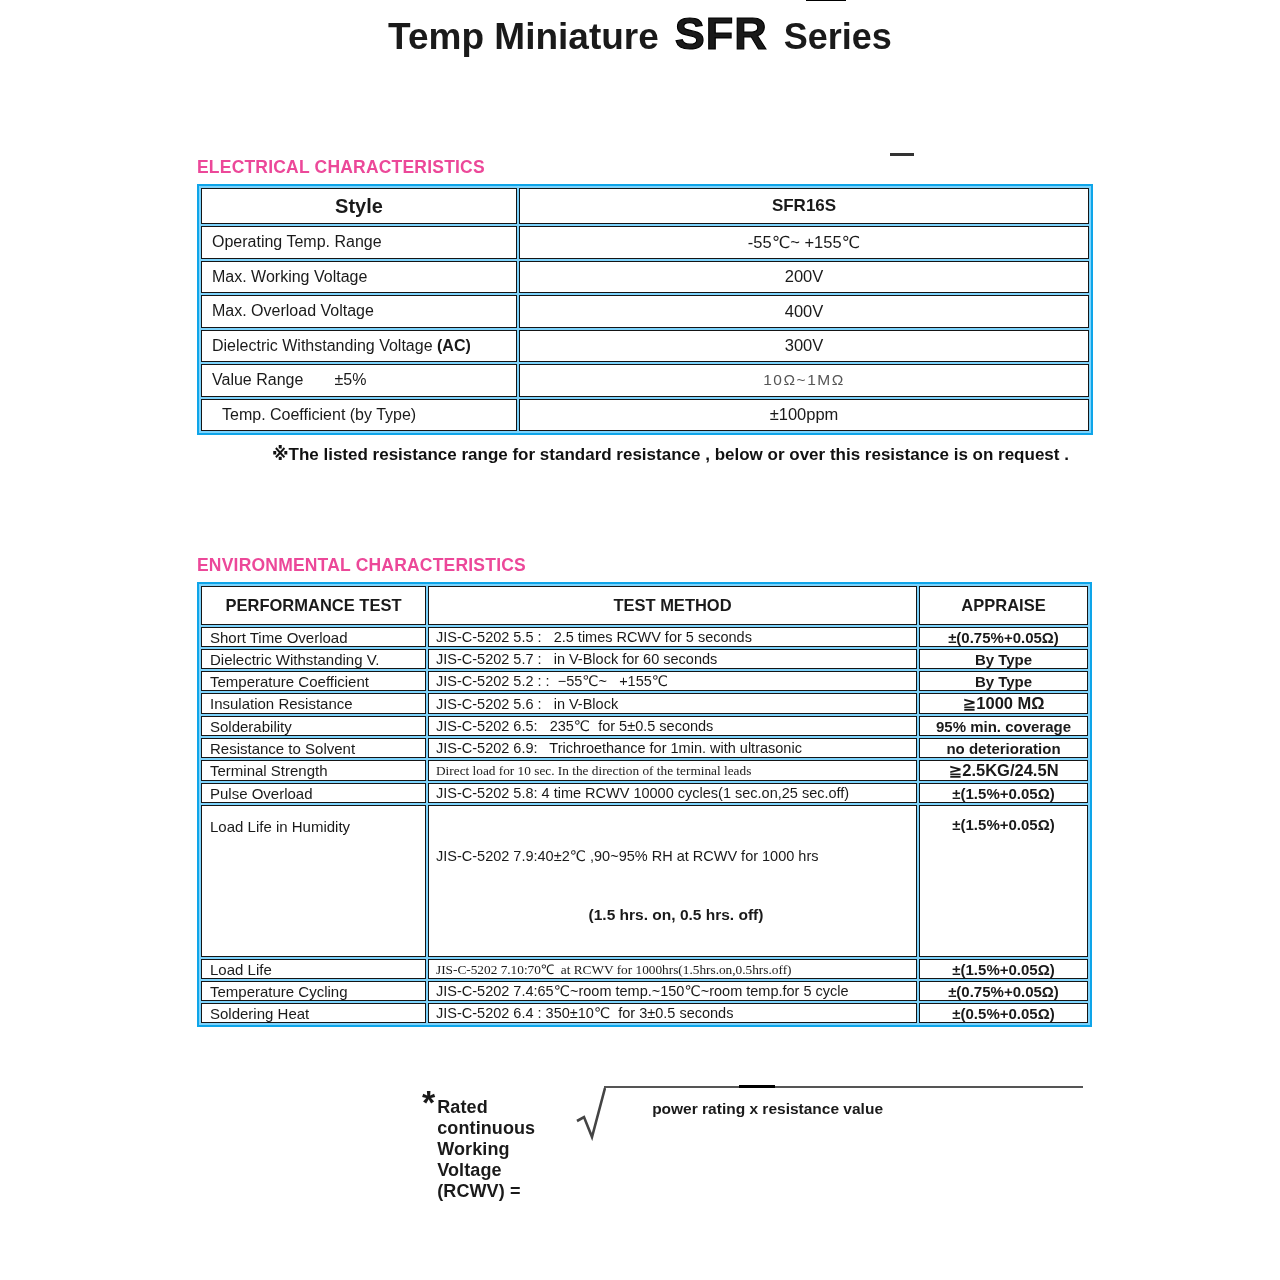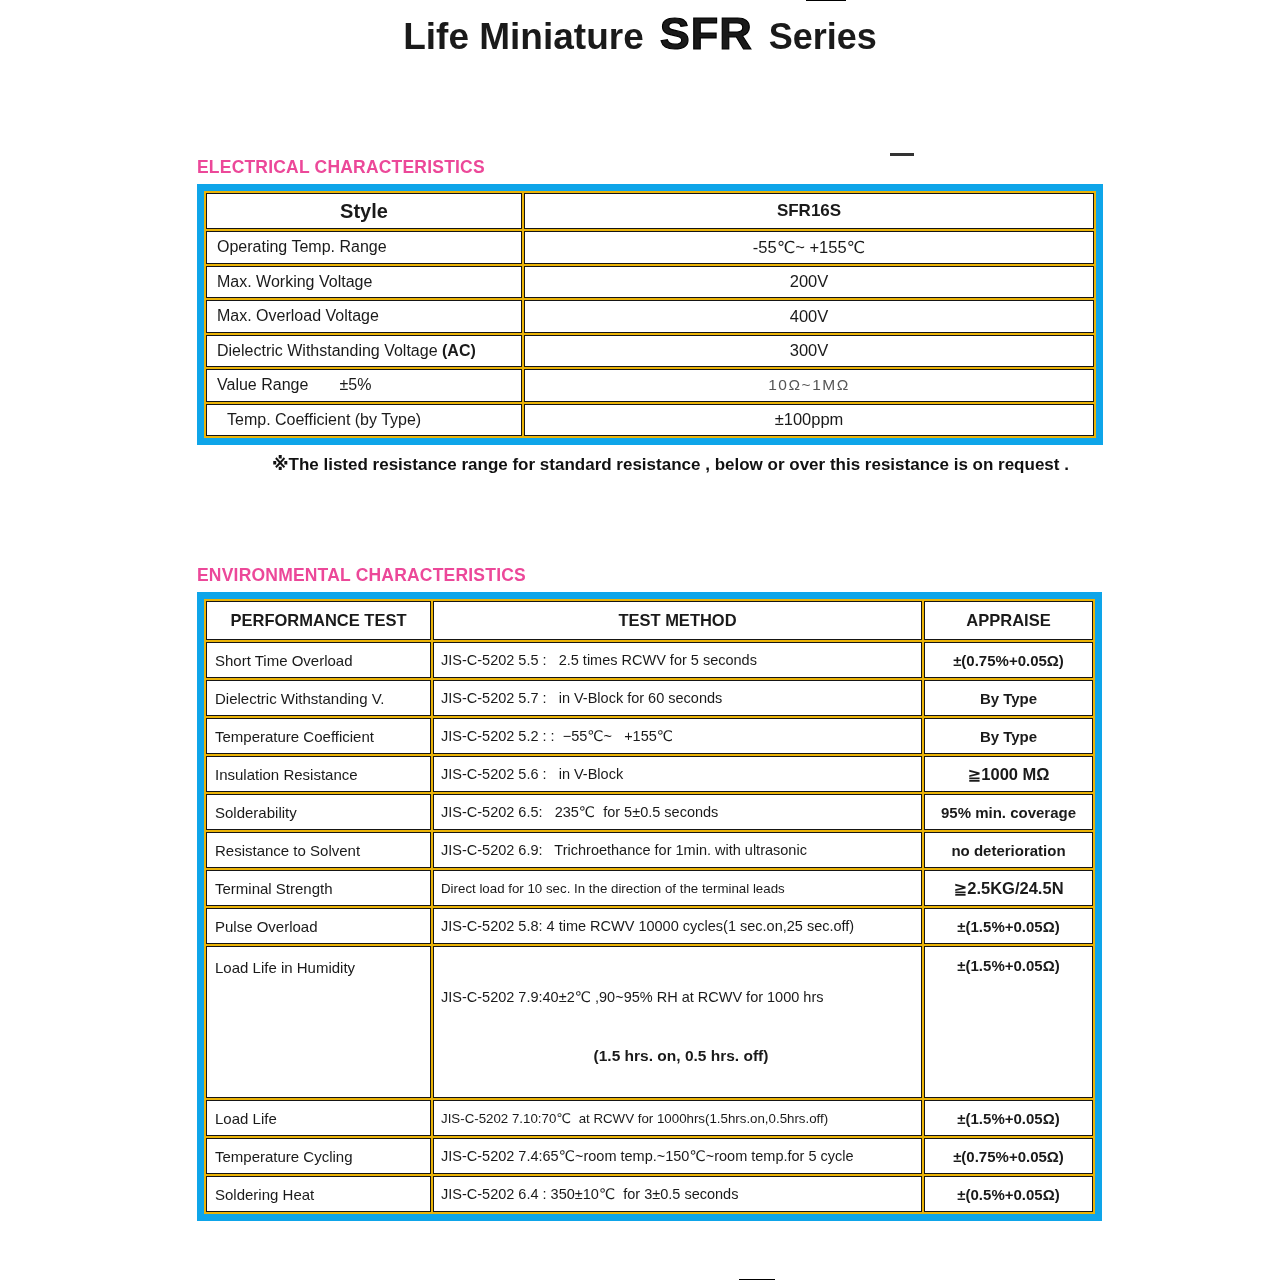--- a/index.html
+++ b/index.html
@@ -27,22 +27,22 @@
   .section-heading {
     font-size: 17.5px; font-weight: bold; letter-spacing: 0.2px; color: #ec4899;
   }
   .h-elec { margin-top: 97px; }
   .h-env  { margin-top: 90px; }
 
   
   table.tbl {
     margin-top: 6px;
     border-collapse: separate; border-spacing: 2px;
-    border: 7px solid #0ea5e9;
-    background: #eab308;
+    border: 2px solid #0ea5e9;
+    background: #7dd3fc;
     width: 886px;
     table-layout: fixed;
     position: relative;
   }
   table.tbl td, table.tbl th { border: 1.6px solid #151515; vertical-align: middle; background: #fff; }
 
   
   .elec col.c1 { width: 316px; }
   .elec col.c2 { width: 570px; }
   .elec th { height: 36px; }
@@ -58,24 +58,24 @@
   .note {
     margin-top: 9px; margin-left: 75px;
     font-size: 17px; font-weight: bold; color: #111;
   }
 
   
   .env col.c1 { width: 225px; }
   .env col.c2 { width: 489px; }
   .env col.c3 { width: 169px; }
   .env th { height: 39px; font-size: 16.5px; font-weight: bold; text-align: center; }
-  .env td { height: 36px; }
+  .env td { height: 20px; }
   .env td.t-test { font-size: 15px; text-align: left; padding-left: 8px; }
   .env td.t-method { font-size: 14.5px; text-align: left; padding-left: 7px; white-space: pre; }
-  .env td.t-method.m-small { font-size: 13.3px; }
+  .env td.t-method.m-small { font-size: 13.3px; font-family: Liberation Serif, serif; }
   .env td.t-appraise { font-size: 15px; font-weight: bold; text-align: center; }
   .env td.t-appraise.big { font-size: 16.5px; }
   .env tr.tall td { height: 74px; }
   .env .method-line2 { text-align: center; font-weight: bold; font-size: 15.5px; white-space: normal; margin-top: 10px; }
 
   
   .artifact { position: absolute; background: #000; }
   .a1 { left: 806px; top: -3px; width: 40px; height: 4px; }
   .a2 { left: 890px; top: 153px; width: 24px; height: 3px; background: #333; }
 
@@ -96,21 +96,21 @@
     position: relative; white-space: nowrap;
   }
   .radicand .a3 { left: 135px; top: -3px; width: 36px; height: 3px; }
 </style>
 </head>
 <body>
 
 <div class="page">
 
   <div class="title">
-    <span class="t1">Life Miniature</span>
+    <span class="t1">Temp Miniature</span>
     <span class="t2">SFR</span>
     <span class="t3">Series</span>
   </div>
 
   <div class="content">
 
     <div class="section-heading h-elec">ELECTRICAL CHARACTERISTICS</div>
 
     <div class="artifact a1"></div>
       <div class="artifact a2"></div>

